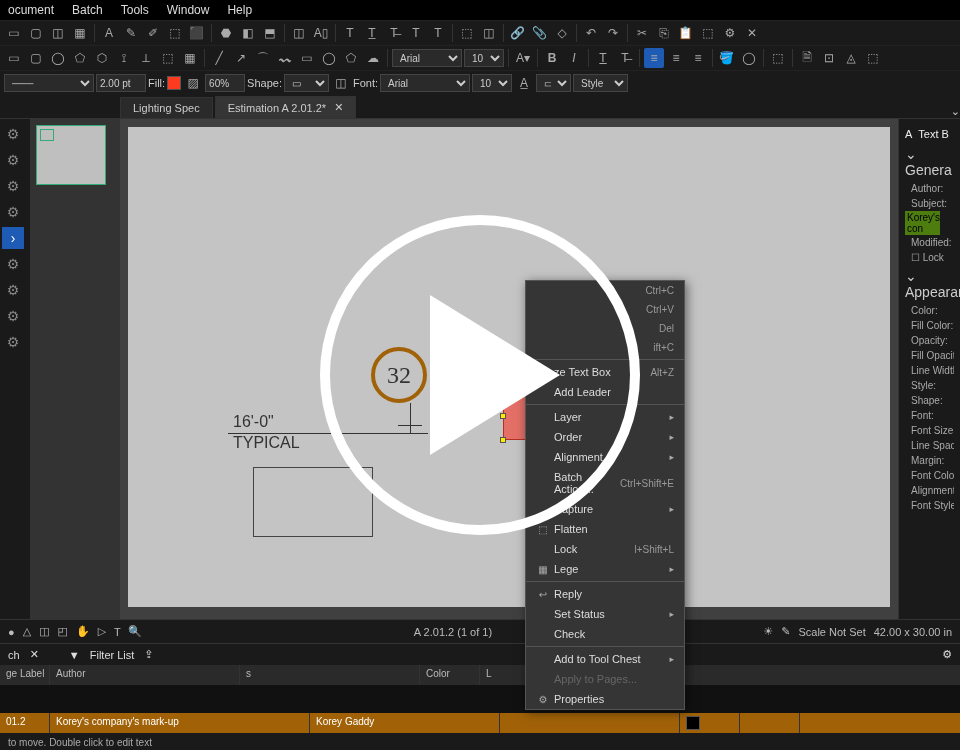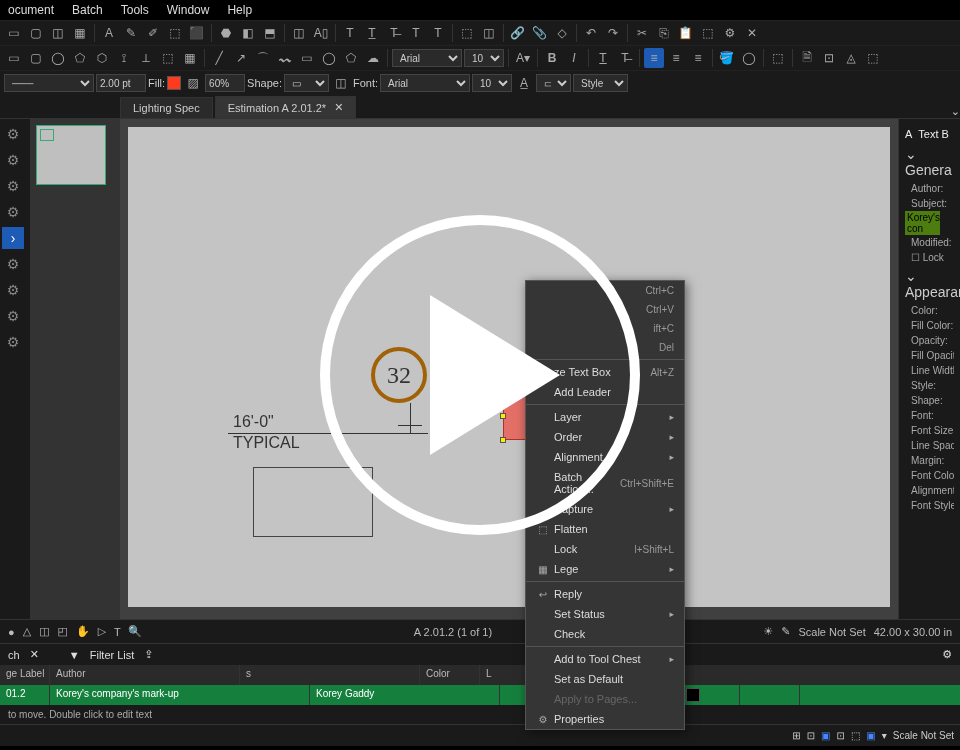--- a/index.html
+++ b/index.html
@@ -34,21 +34,21 @@
 .context-menu .item .shortcut { color: #999; font-size: 10px; }
 .context-menu .item .arrow { color: #aaa; font-size: 9px; }
 .context-menu .item.disabled { color: #666; }
 .context-menu .sep-h { height: 1px; background: #555; margin: 2px 0; }
 .status-bar { height: 24px; background: #1a1a1a; display: flex; align-items: center; padding: 0 8px; gap: 8px; font-size: 11px; color: #bbb; border-top: 1px solid #333; }
 .status-bar .sp { flex: 1; }
 .markup-header { height: 22px; background: #1a1a1a; display: flex; align-items: center; padding: 0 8px; font-size: 11px; color: #ddd; border-top: 1px solid #333; gap: 10px; }
 .markup-table { background: #111; }
 .table-header { display: flex; background: #2a2a2a; height: 20px; font-size: 10px; color: #bbb; }
 .table-header .col, .table-row .col { padding: 3px 6px; border-right: 1px solid #333; overflow: hidden; white-space: nowrap; }
-.table-row { display: flex; height: 20px; background: #15803d; color: #fff; font-size: 10px; }
+.table-row { display: flex; height: 20px; background: #a16207; color: #fff; font-size: 10px; margin-top: 28px; }
 .hint { padding: 4px 8px; font-size: 10px; color: #aaa; background: #1a1a1a; }
 .bottom-bar { height: 22px; background: #1a1a1a; display: flex; align-items: center; justify-content: flex-end; gap: 6px; padding: 0 6px; font-size: 10px; border-top: 1px solid #333; }
 .drawing-dim { position: absolute; left: 105px; top: 285px; font-family: 'Courier New', monospace; font-size: 16px; color: #333; line-height: 1.3; }
 .drawing-circle { position: absolute; left: 243px; top: 220px; width: 56px; height: 56px; border: 4px solid #a16207; border-radius: 50%; display: flex; align-items: center; justify-content: center; font-family: Georgia, serif; font-size: 24px; color: #333; }
 .drawing-stem { position: absolute; left: 282px; top: 276px; width: 1px; height: 30px; background: #333; }
 .drawing-cross { position: absolute; left: 270px; top: 298px; width: 24px; height: 1px; background: #333; }
 .drawing-line-h { position: absolute; left: 100px; top: 306px; width: 200px; height: 1px; background: #333; }
 .red-rect { position: absolute; left: 375px; top: 265px; width: 130px; height: 48px; background: rgba(235,90,80,.8); border: 1px solid #b53020; }
 .red-rect .handle { position: absolute; width: 6px; height: 6px; background: #ffea00; border: 1px solid #555; }
 .lower-boxes { position: absolute; left: 125px; top: 340px; width: 120px; height: 70px; border: 1px solid #444; }
@@ -276,26 +276,26 @@
       <span class="shortcut">Ctrl+C</span>
     </div>
     <div class="item">
       <span class="icon"></span>
       <span class="label"></span>
       <span class="shortcut">Ctrl+V</span>
     </div>
     <div class="item">
       <span class="icon"></span>
       <span class="label"></span>
+      <span class="shortcut">Del</span>
+    </div>
+    <div class="item">
+      <span class="icon"></span>
+      <span class="label"></span>
       <span class="shortcut">ift+C</span>
-    </div>
-    <div class="item">
-      <span class="icon"></span>
-      <span class="label"></span>
-      <span class="shortcut">Del</span>
     </div>
     <div class="sep-h"></div>
     <div class="item">
       <span class="icon"></span>
       <span class="label">ze Text Box</span>
       <span class="shortcut">Alt+Z</span>
     </div>
     <div class="item">
       <span class="icon"></span>
       <span class="label">Add Leader</span>
@@ -352,24 +352,20 @@
     </div>
     <div class="item">
       <span class="icon"></span>
       <span class="label">Check</span>
     </div>
     <div class="sep-h"></div>
     <div class="item">
       <span class="icon"></span>
       <span class="label">Add to Tool Chest</span>
       <span class="arrow">▸</span>
-    </div>
-    <div class="item">
-      <span class="icon"></span>
-      <span class="label">Set as Default</span>
     </div>
     <div class="item disabled">
       <span class="icon"></span>
       <span class="label">Apply to Pages...</span>
     </div>
     <div class="item">
       <span class="icon">⚙</span>
       <span class="label">Properties</span>
     </div>
   </div>

